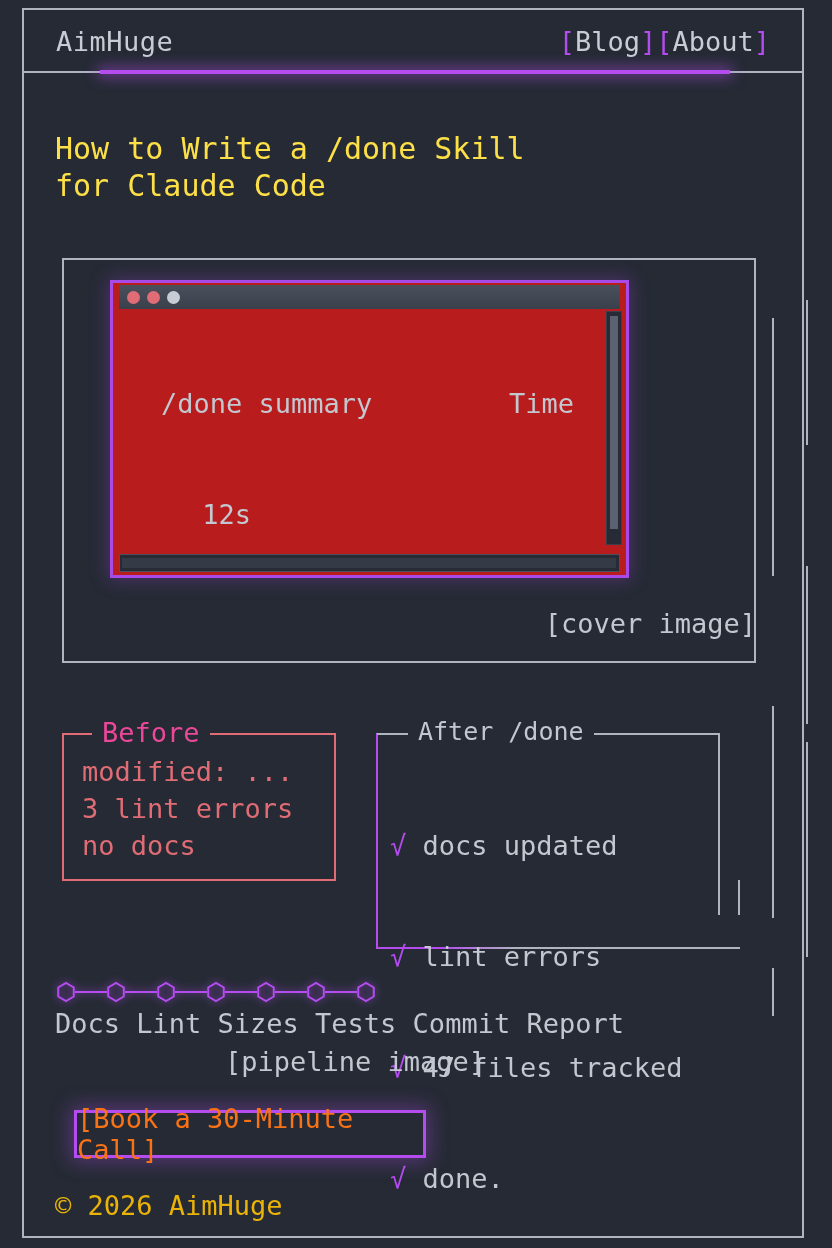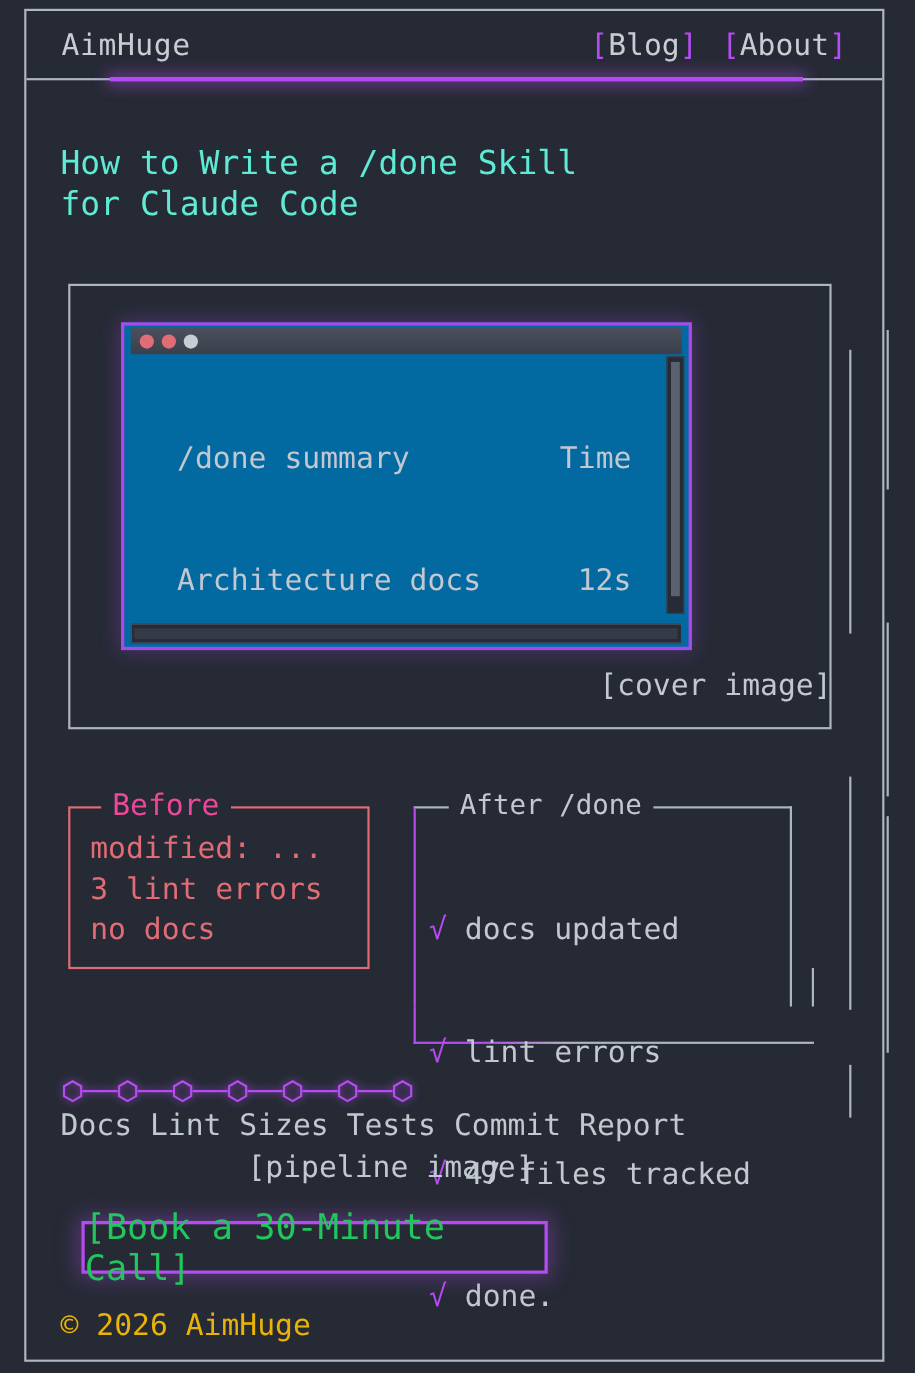--- a/index.html
+++ b/index.html
@@ -44,21 +44,20 @@
     justify-content: space-between;
     padding: 0 32px;
   }
   .brand {
     color: #c8ccd4;
     font-size: 27px;
     letter-spacing: 0.5px;
   }
   .nav {
     display: flex;
-    gap: 22px;
   }
   .nav-link {
     font-size: 27px;
     color: #c8ccd4;
     white-space: nowrap;
   }
   .brk { color: #b44cf0; }
 
   #header-rule {
     position: absolute;
@@ -77,45 +76,45 @@
     background: #b44cf0;
     box-shadow: 0 0 14px 3px rgba(180,76,240,0.55);
   }
 
   
   #title {
     position: absolute;
     left: 55px;
     top: 130px;
     width: 700px;
-    color: #5eead4;
+    color: #fde047;
     font-size: 30px;
     line-height: 37px;
     white-space: pre;
   }
 
   
   #figure-cover {
     position: absolute;
     left: 62px;
     top: 258px;
     width: 694px;
     height: 405px;
     border: 2px solid #aeb4c0;
   }
 
   
   #terminal {
     position: absolute;
     left: 110px;
-    top: 293px;
+    top: 280px;
     width: 519px;
     height: 298px;
     border: 3px solid #a84ae8;
-    background: #0369a1;
+    background: #b91c1c;
     box-shadow: 0 0 18px 2px rgba(168,74,232,0.30);
     overflow: hidden;
   }
   #term-titlebar {
     position: absolute;
     left: 6px;
     top: 2px;
     right: 6px;
     height: 24px;
     background: linear-gradient(180deg,#4a505c 0%, #3a404b 100%);
@@ -298,29 +297,29 @@
     text-align: center;
     color: #c2c7d0;
     font-size: 27px;
   }
 
   
   #cta {
     position: absolute;
     left: 74px;
     top: 1110px;
-    width: 424px;
+    width: 352px;
     height: 48px;
     border: 3px solid #b44cf0;
     box-shadow: 0 0 20px 4px rgba(180,76,240,0.35);
     display: flex;
     align-items: center;
     justify-content: center;
-    color: #22c55e;
-    font-size: 32px;
+    color: #f97316;
+    font-size: 27px;
     background: transparent;
     cursor: pointer;
   }
 
   #footer {
     position: absolute;
     left: 55px;
     top: 1190px;
     color: #eab308;
     font-size: 27px;
@@ -361,21 +360,20 @@
       <span class="dot gray"></span>
     </div>
 
     <div id="term-body">
       <div class="term-row">
         <span class="tcol-task">/done summary</span>
         <span class="tcol-time">Time</span>
         <span class="tcol-tag"></span>
       </div>
       <div class="term-row">
-        <span class="tcol-task">Architecture docs</span>
         <span class="tcol-time">12s</span>
         <span class="tcol-tag"></span>
       </div>
       
       
       
       
       
     </div>
 

